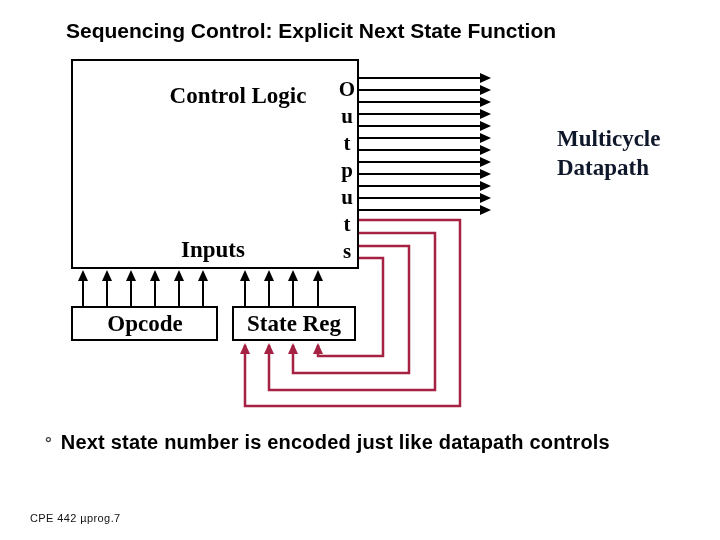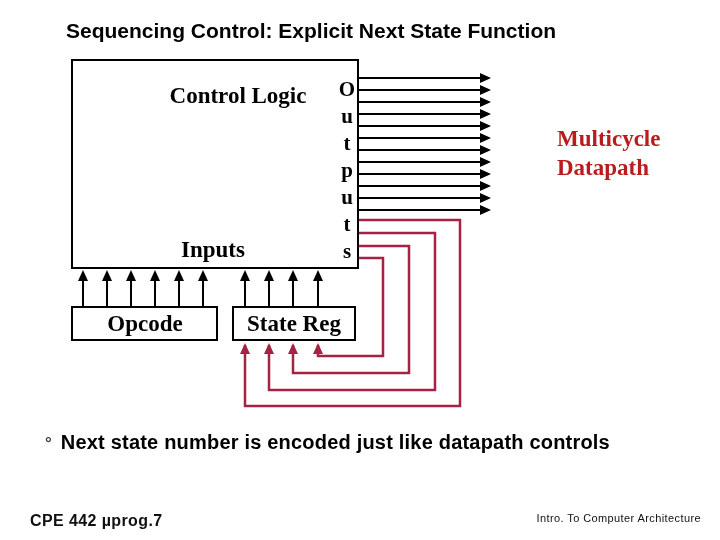--- a/index.html
+++ b/index.html
@@ -11,30 +11,30 @@
     position: absolute; left: 66px; top: 19px;
     font-size: 21px; font-weight: bold; color: #000000; white-space: nowrap;
   }
   #diagram-svg { position: absolute; left: 0; top: 0; }
   .serif-label {
     font-family: "Liberation Serif", serif; font-weight: bold; fill: #000000;
   }
   #datapath-label {
     position: absolute; left: 557px; top: 125px; width: 138px;
     font-family: "Liberation Serif", serif; font-weight: bold;
-    font-size: 23px; color: #b91c1c; line-height: 1.25;
+    font-size: 23px; color: #0f172a; line-height: 1.25;
   }
   #bullet-line { position: absolute; left: 45px; top: 431px; white-space: nowrap; }
   #bullet-marker {
     font-size: 17px; color: #444444; margin-right: 9px; font-weight: bold;
   }
   #bullet-text { font-size: 20px; font-weight: bold; color: #000000; letter-spacing: 0.2px; }
   #footer-left {
     position: absolute; left: 30px; top: 512px;
-    font-size: 16px; color: #111111; letter-spacing: 0.4px; font-weight: bold;
+    font-size: 11px; color: #111111; letter-spacing: 0.4px;
   }
   #footer-right {
     position: absolute; right: 19px; top: 512px;
     font-size: 11px; color: #111111; letter-spacing: 0.4px;
   }
 </style>
 </head>
 <body>
 
 <div id="slide">
@@ -104,14 +104,13 @@
     <text class="serif-label" x="294" y="331" text-anchor="middle" font-size="23">State Reg</text>
   </svg>
 
   <div id="datapath-label">Multicycle Datapath</div>
 
   <div id="bullet-line">
     <span id="bullet-marker">°</span><span id="bullet-text">Next state number is encoded just like datapath controls</span>
   </div>
 
   <div id="footer-left">CPE 442   µprog.7</div>
-  <div id="footer-right">Intro. To Computer Architecture</div>
 </div>
 
 </body></html>

